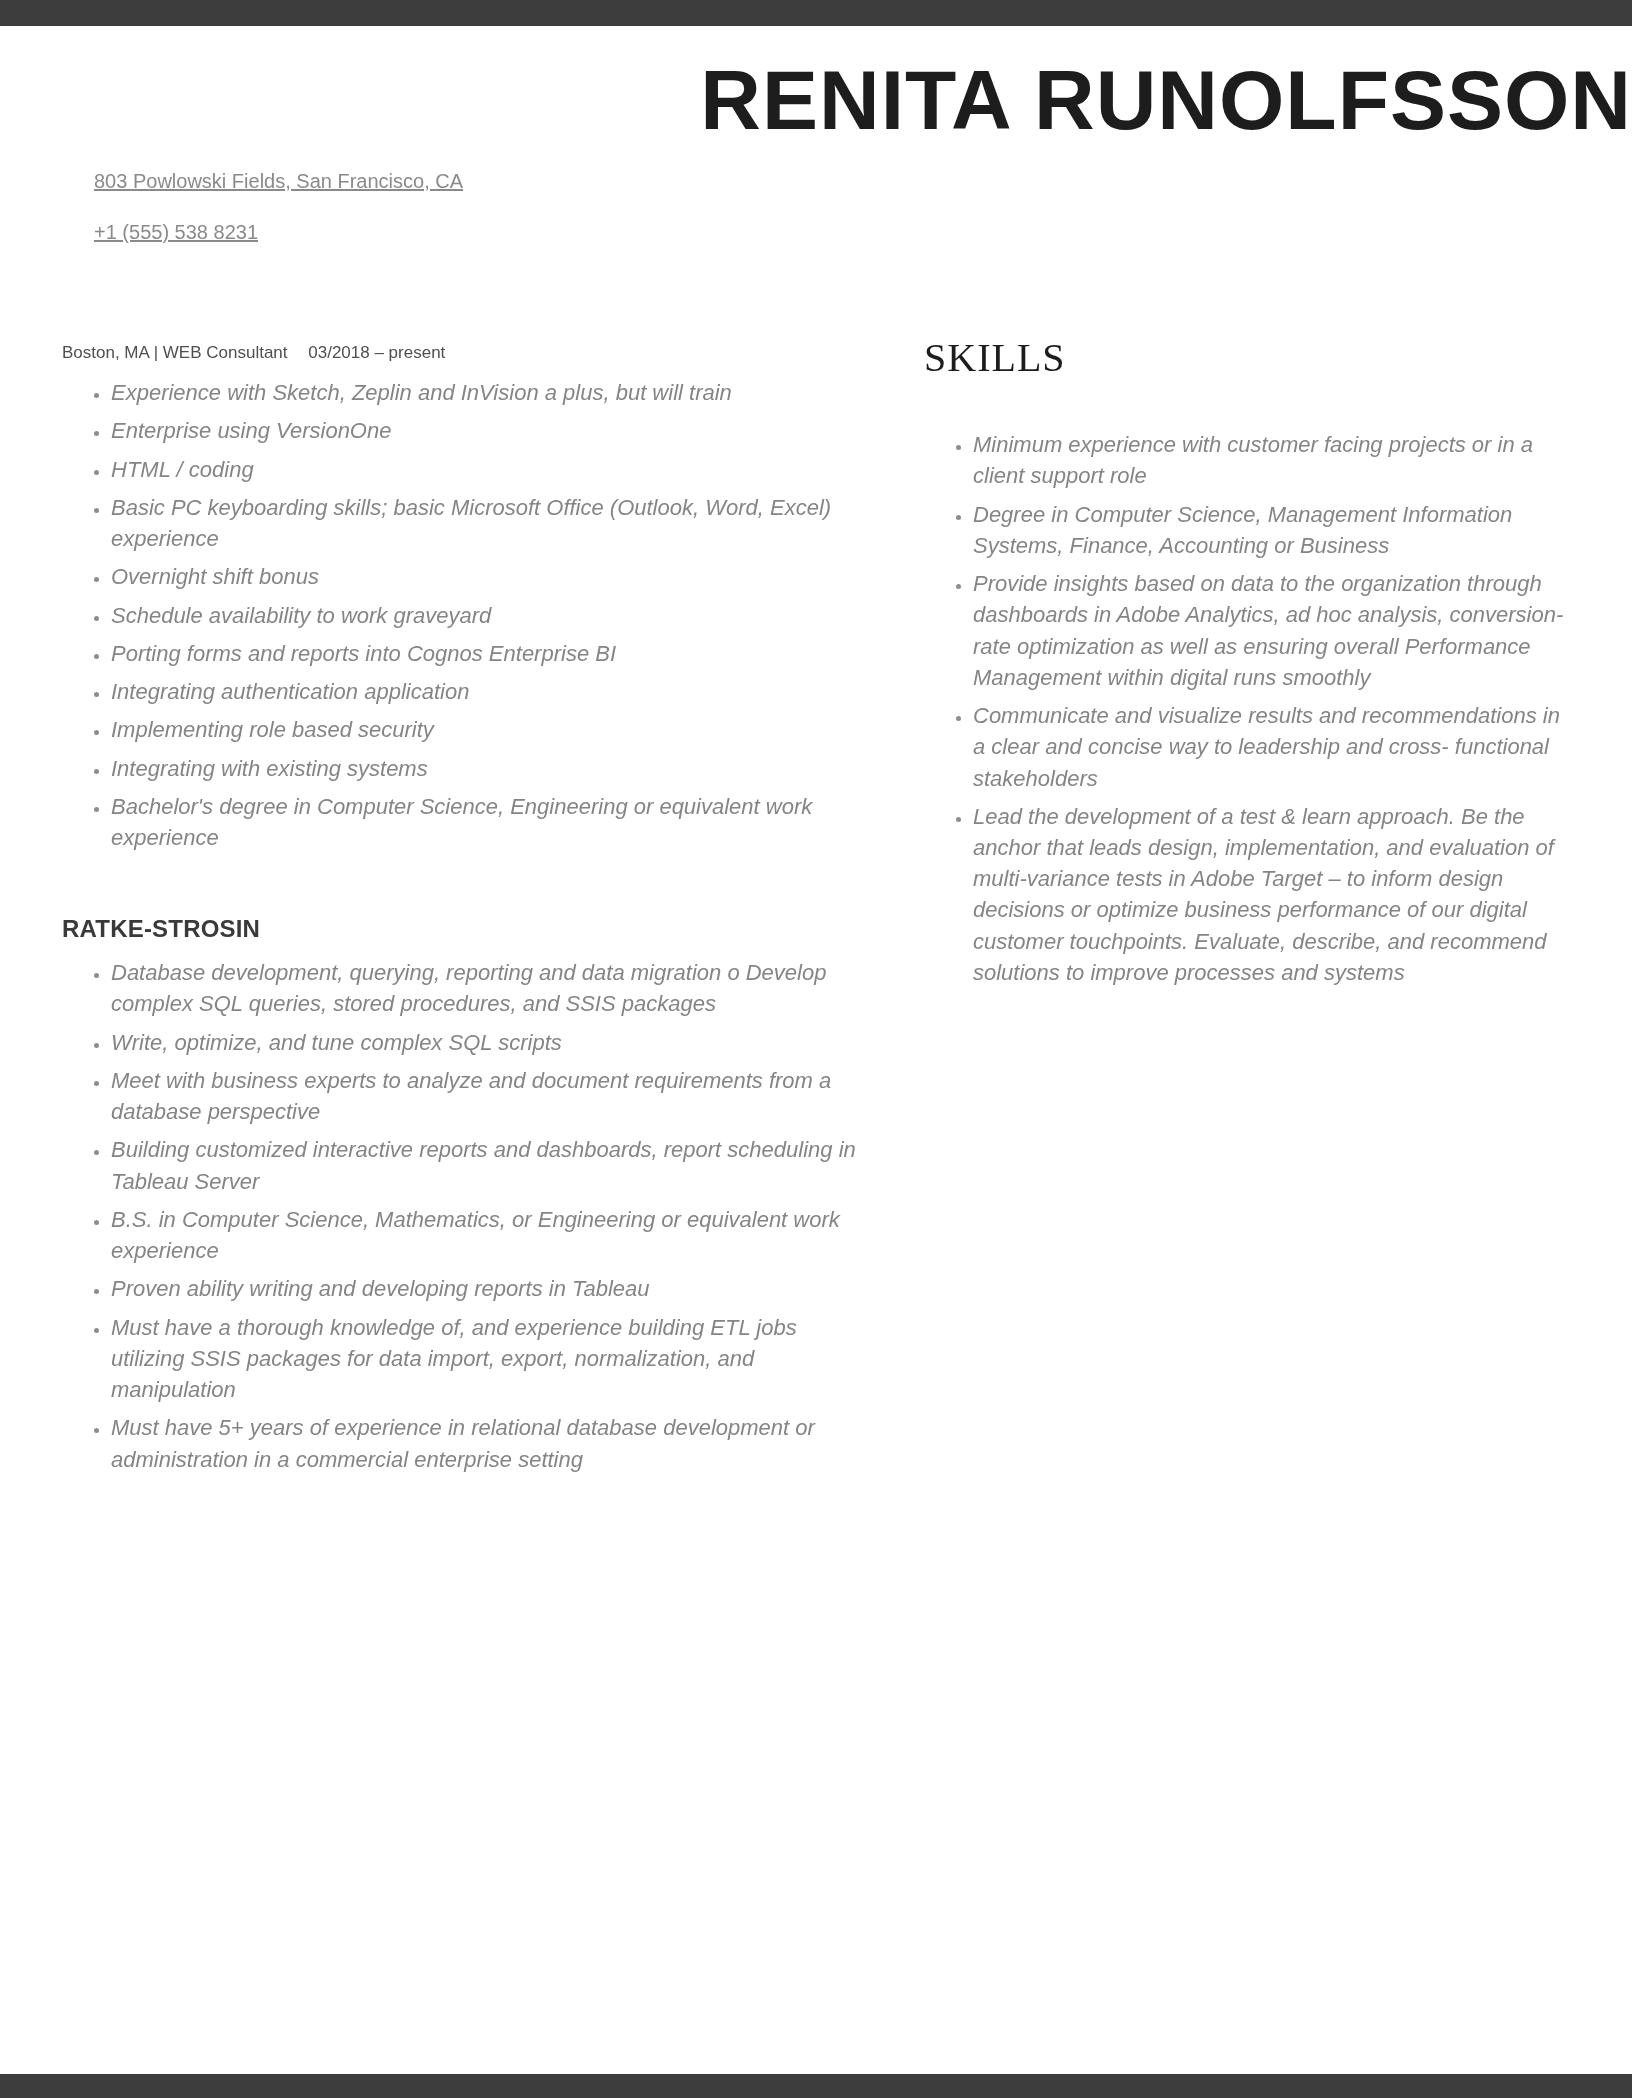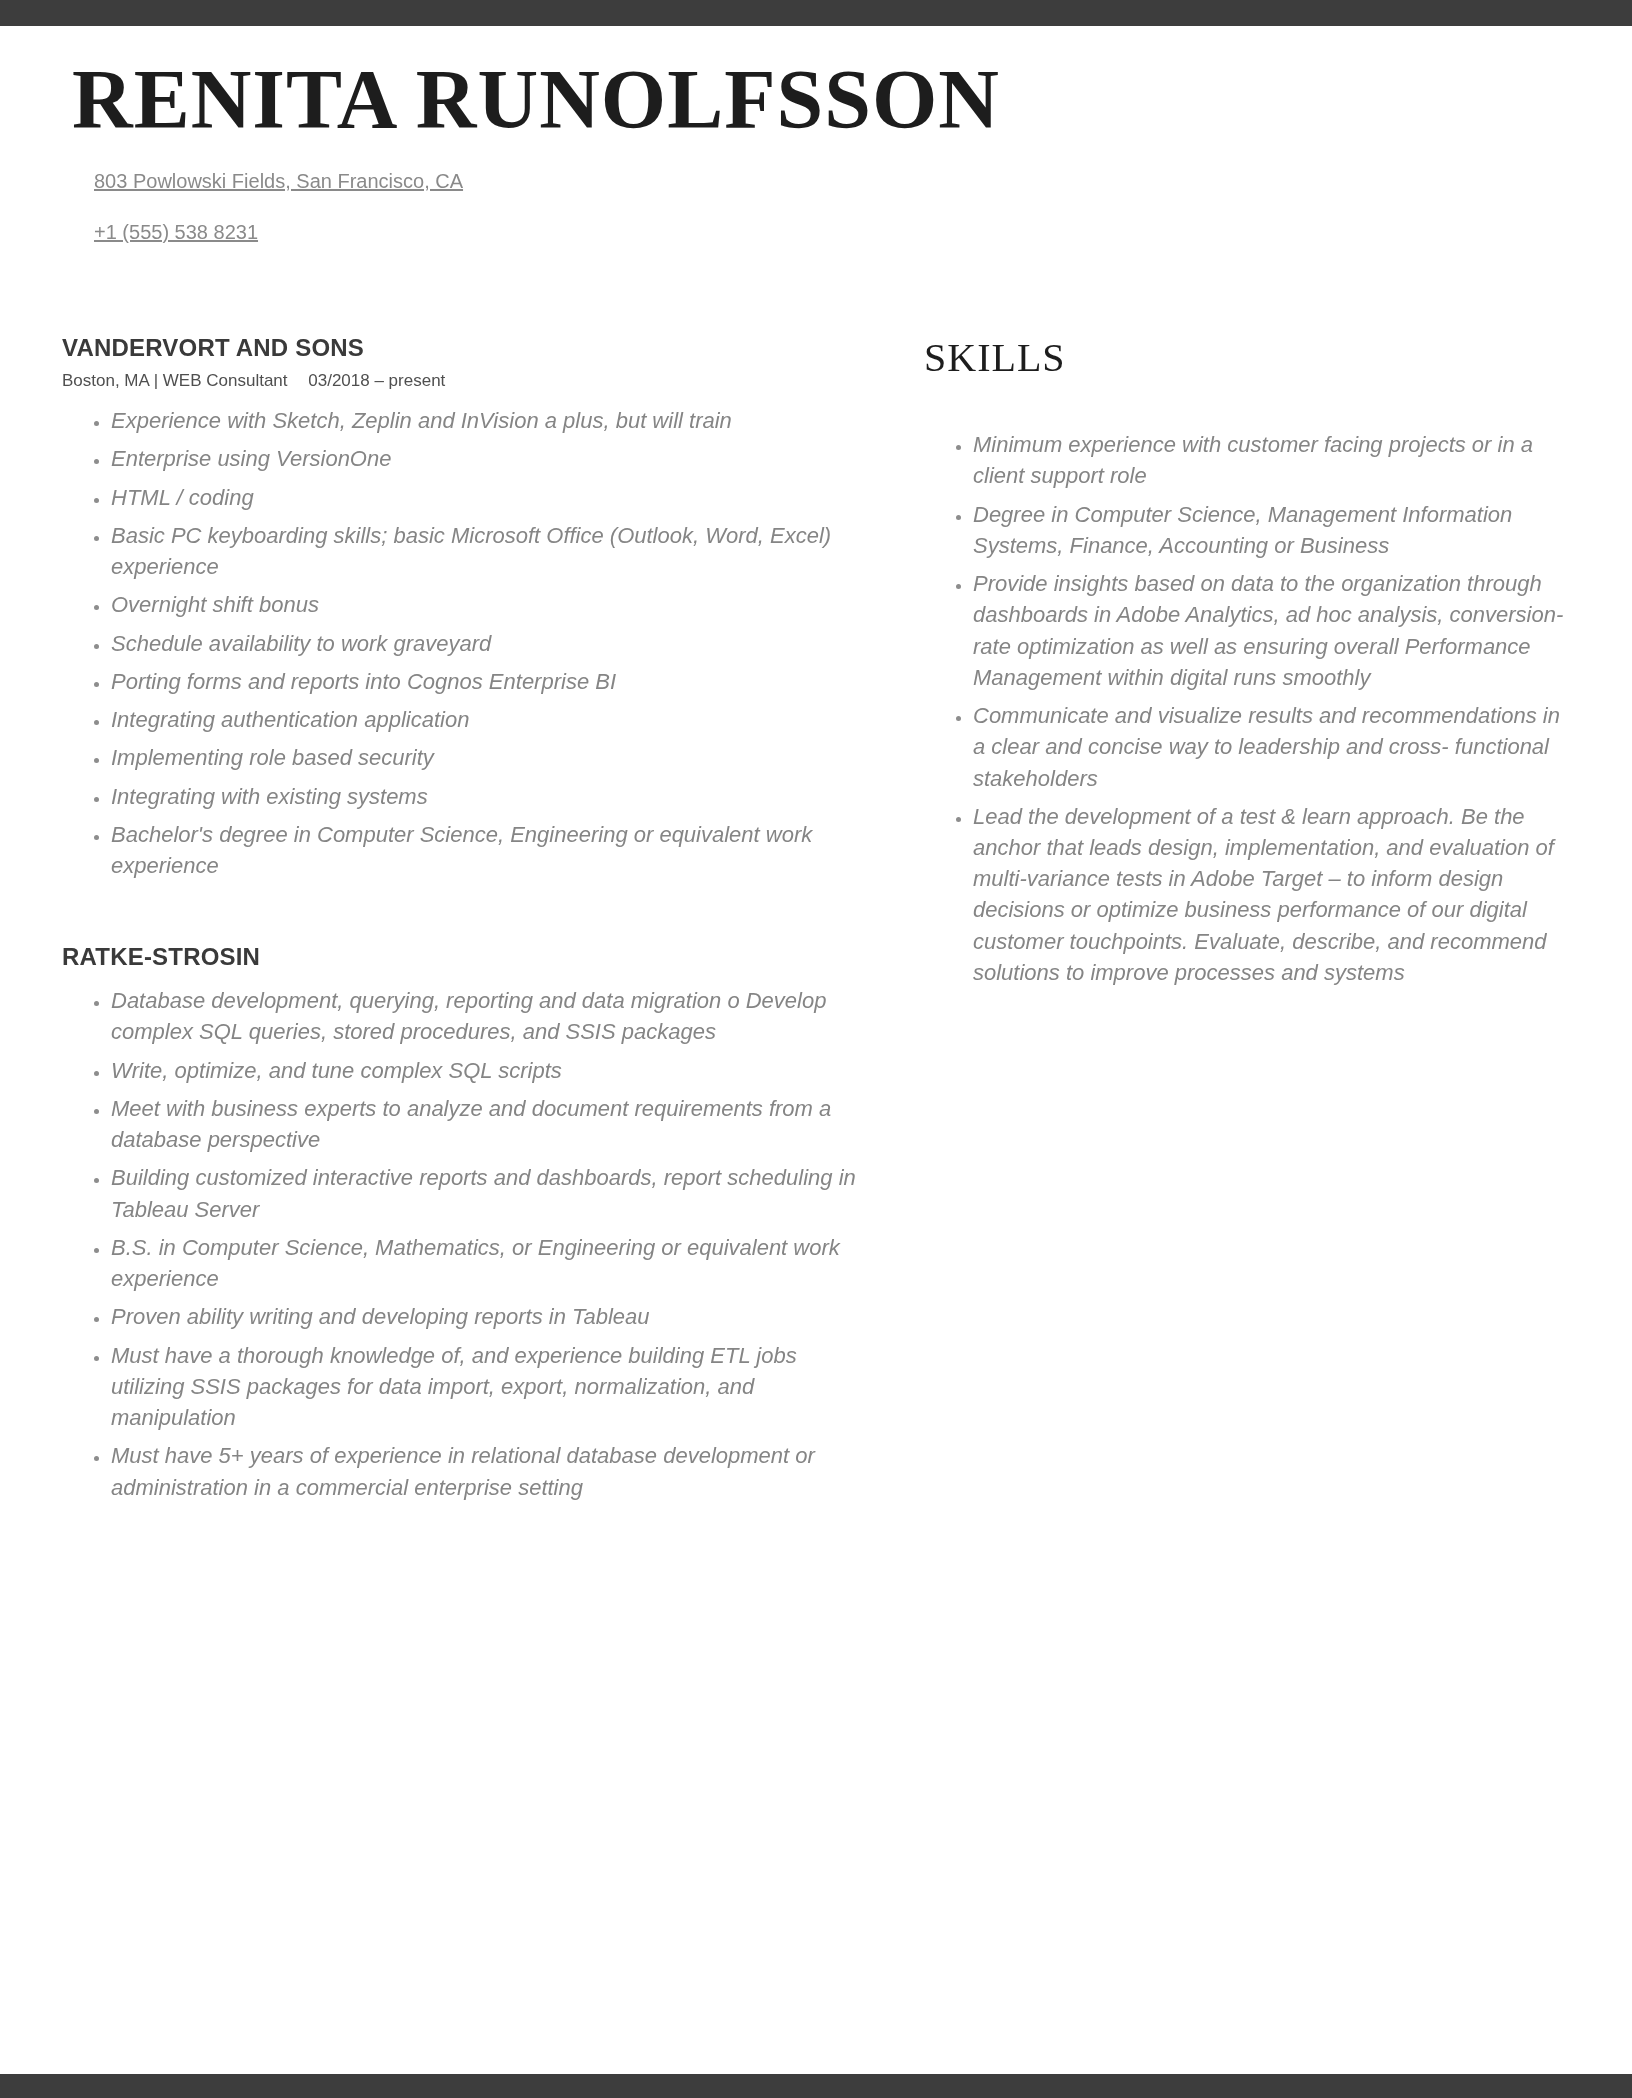--- a/index.html
+++ b/index.html
@@ -10,26 +10,27 @@
     position: relative;
     overflow: hidden;
     font-family: "Liberation Sans", sans-serif;
   }
   .edge { position: absolute; left: 0; width: 100%; background: #3d3d3d; }
   .edge.top { top: 0; height: 26px; }
   .edge.bottom { bottom: 0; height: 24px; }
 
   .header { padding: 56px 0 0 72px; }
   .name {
-    font-family: Liberation Serif, serif;
+    font-family: Liberation Sans, sans-serif;
     font-weight: 700;
     font-size: 84px;
     line-height: 1.05;
     color: #1d1d1d;
     letter-spacing: 1px;
+    text-align: right;
   }
   .contact { margin-left: 22px; margin-top: 26px; }
   .contact .line { font-size: 20px; color: #8a8a8a; text-decoration: underline; }
   .contact .phone { margin-top: 28px; }
 
   .columns { display: flex; align-items: flex-start; padding: 0 62px; margin-top: 90px; }
   .col-left { width: 802px; flex: 0 0 auto; }
   .col-right { margin-left: 60px; flex: 1; min-width: 0; }
 
   h2.section {
@@ -73,21 +74,20 @@
     <div class="line">803 Powlowski Fields, San Francisco, CA</div>
     <div class="line phone">+1 (555) 538 8231</div>
   </div>
 </header>
 
 <main class="columns">
 
   <section class="col-left">
 
     <article class="job">
-      <div class="company">VANDERVORT AND SONS</div>
       <div class="meta">
         <span>Boston, MA | WEB Consultant</span>
         <span class="dates">03/2018 – present</span>
       </div>
       <ul class="bullets">
           <li>Experience with Sketch, Zeplin and InVision a plus, but will train</li>
           <li>Enterprise using VersionOne</li>
           <li>HTML / coding</li>
           <li>Basic PC keyboarding skills; basic Microsoft Office (Outlook, Word, Excel) experience</li>
           <li>Overnight shift bonus</li>

